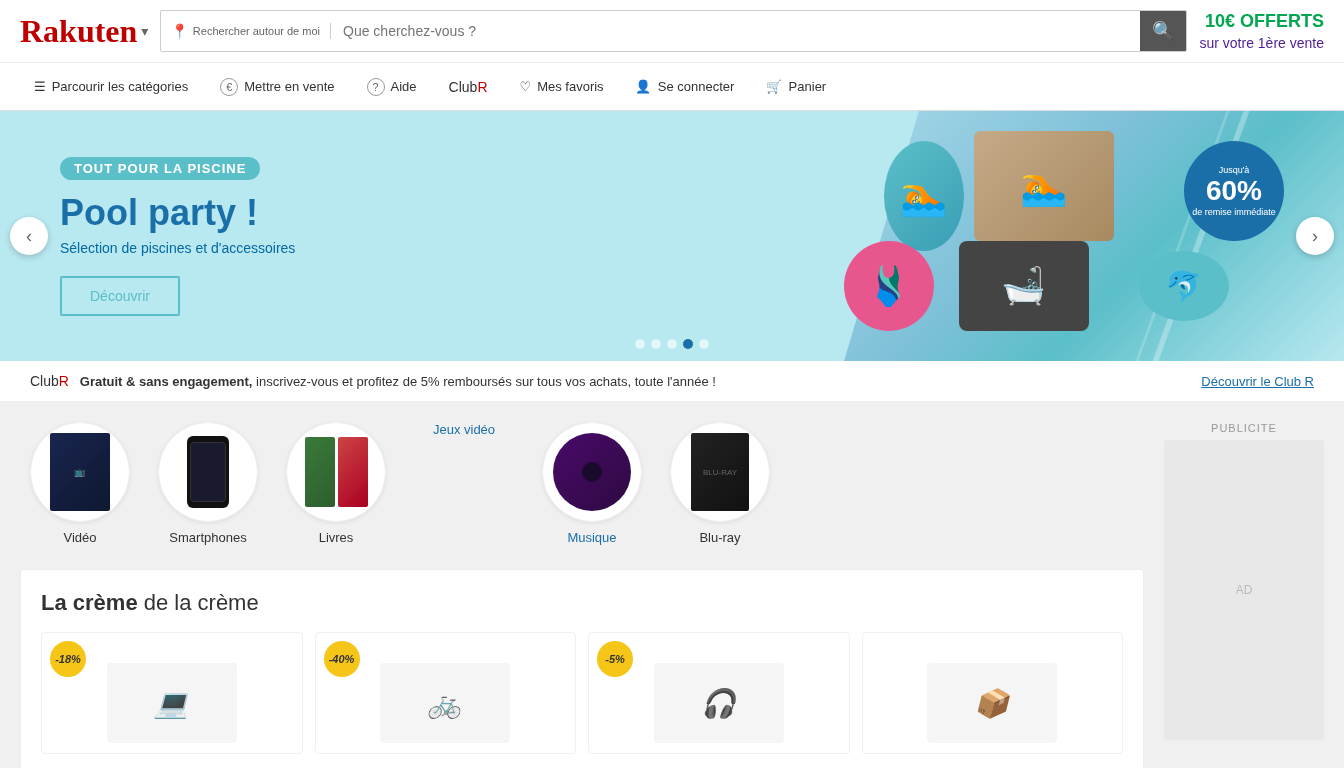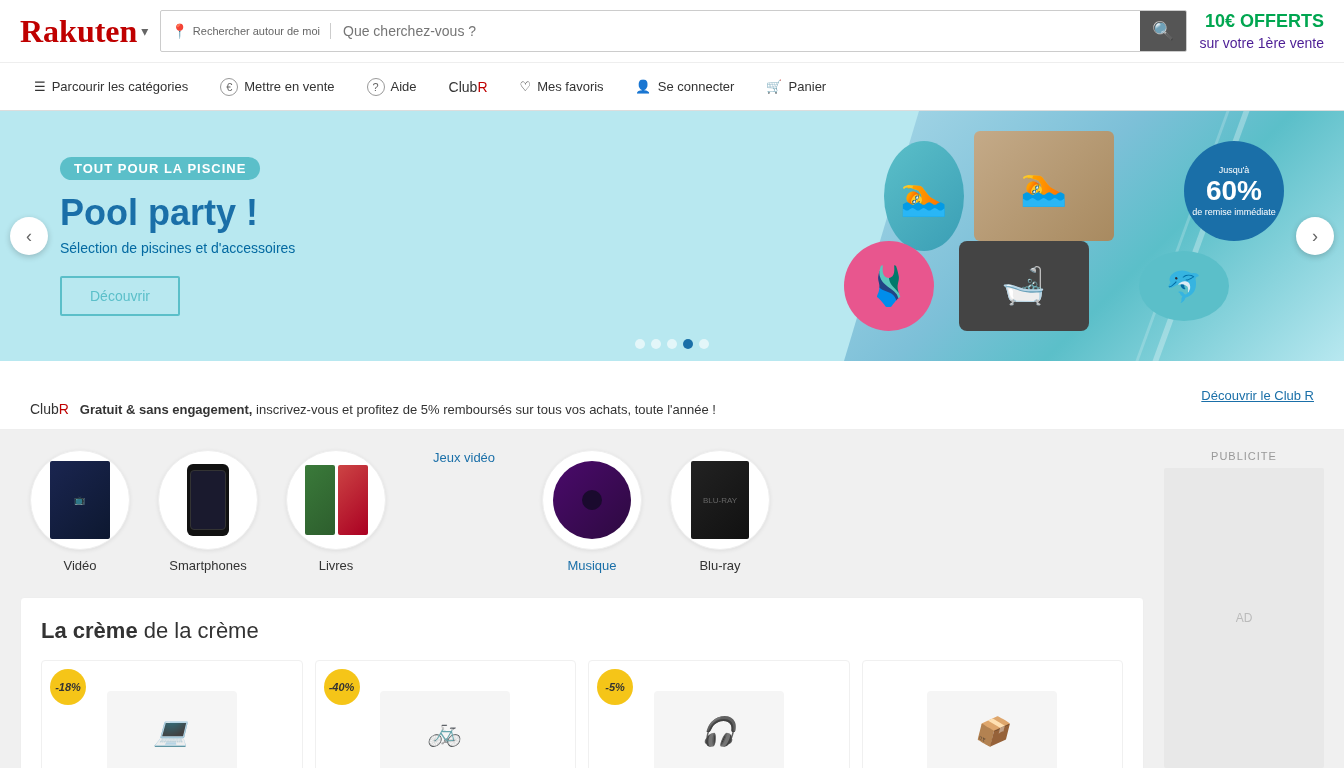--- a/index.html
+++ b/index.html
@@ -200,21 +200,21 @@
 
     
     .clubr-strip {
       background: #fff;
       border-bottom: 1px solid #eee;
       padding: 12px 30px;
       display: flex;
       align-items: center;
       justify-content: space-between;
     }
-    .clubr-strip-left { font-size: 13px; color: #333; margin-top: 28px; }
+    .clubr-strip-left { font-size: 13px; color: #333; }
     .clubr-strip-left strong { font-weight: bold; }
     .clubr-strip-link { color: #1a6fa8; text-decoration: underline; font-size: 13px; cursor: pointer; }
 
     
     .main-layout {
       display: flex;
       max-width: 1344px;
       margin: 0 auto;
       padding: 20px 20px 0;
       gap: 20px;

